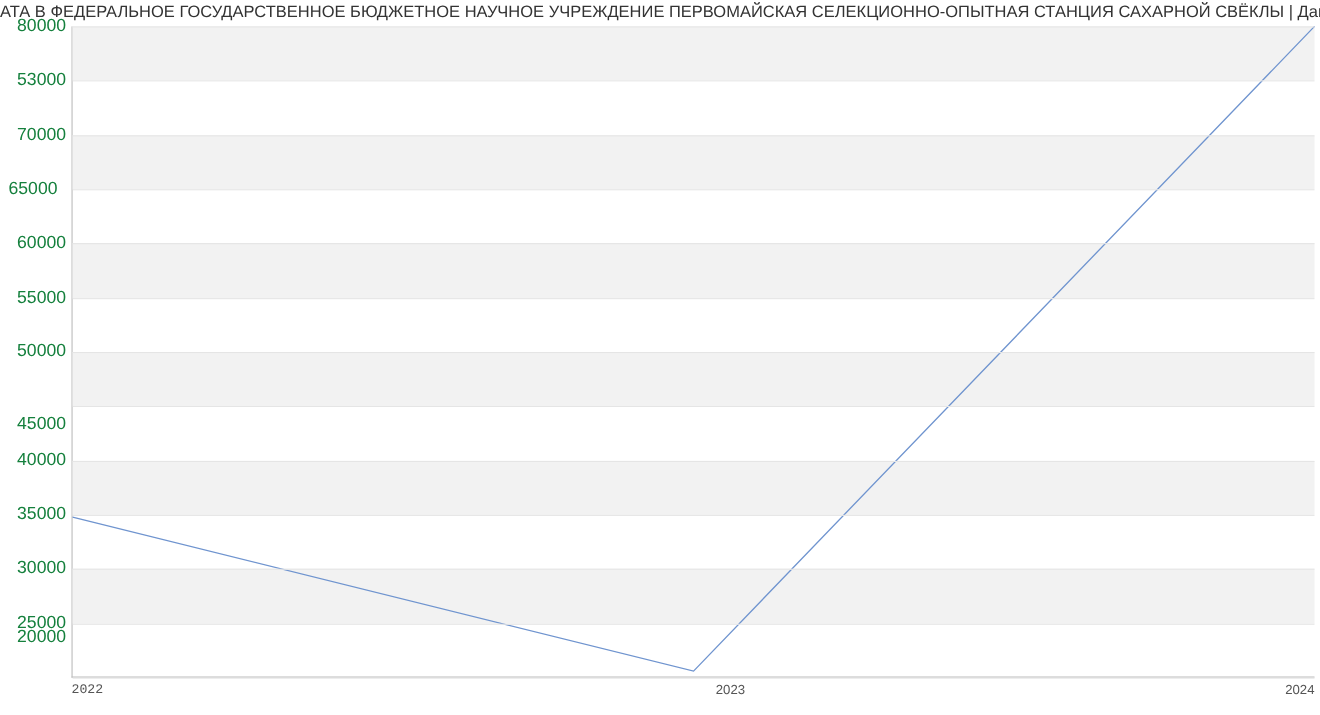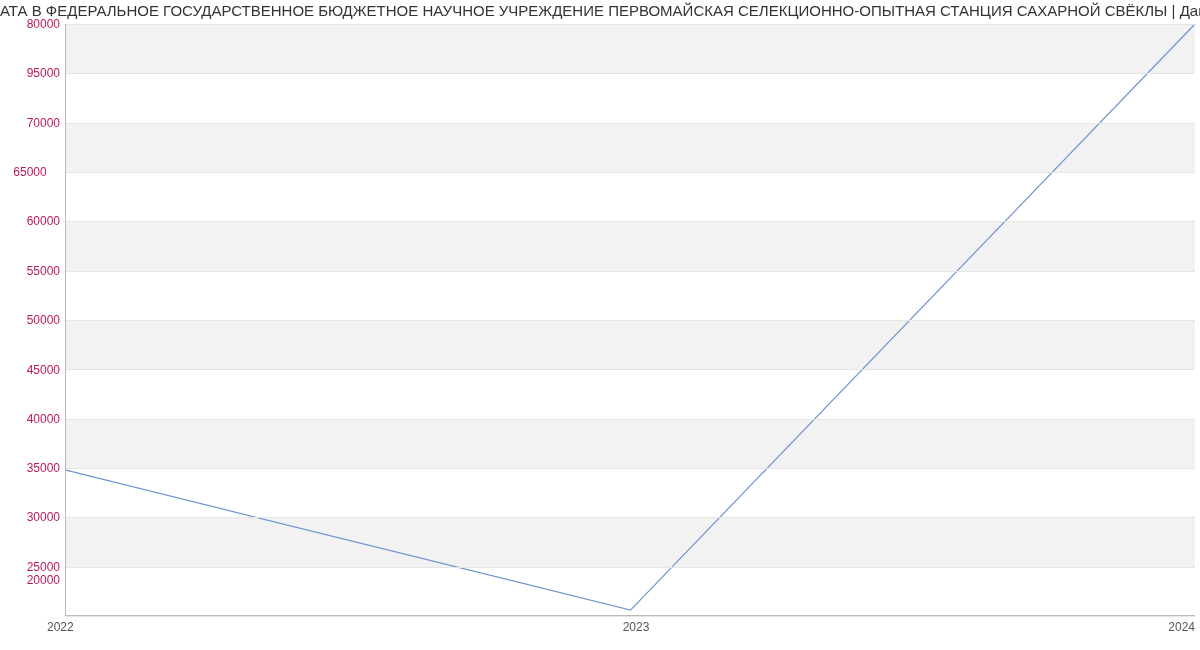--- a/index.html
+++ b/index.html
@@ -48,22 +48,22 @@
     left: 0;
     width: 100%;
     height: 1px;
     background: #e5e5e5;
   }
   .y-tick {
     position: absolute;
     right: 1140px;
     width: 60px;
     text-align: right;
-    font-size: 12px;
-    color: #be185d;
+    font-size: 16px;
+    color: #15803d;
     transform: translateY(-50%);
   }
   .x-tick {
     position: absolute;
     top: 620px;
     font-size: 12px;
     color: #555;
     transform: translateX(-50%);
   }
   svg.line-layer {
@@ -108,24 +108,24 @@
       <div class="grid-line" style="top: 148px;"></div>
       <div class="grid-line" style="top: 98.6667px;"></div>
       <div class="grid-line" style="top: 49.3333px;"></div>
       <div class="grid-line" style="top: 0px;"></div>
     </div>
 <div class="y-tick" style="top: 580px;">20000</div>
     <div class="y-tick" style="top: 566.667px;">25000</div>
     <div class="y-tick" style="top: 517.333px;">30000</div>
     <div class="y-tick" style="top: 468px; margin-left: 47px;">35000</div>
     <div class="y-tick" style="top: 418.667px;">40000</div>
-    <div class="y-tick" style="top: 370px;">45000</div>
+    <div class="y-tick" style="top: 386px;">45000</div>
     <div class="y-tick" style="top: 320px;">50000</div>
     <div class="y-tick" style="top: 270.667px;">55000</div>
     <div class="y-tick" style="top: 221.333px;">60000</div>
     <div class="y-tick" style="top: 172px; text-align: center;">65000</div>
     <div class="y-tick" style="top: 122.667px;">70000</div>
-    <div class="y-tick" style="top: 73.3333px;">95000</div>
+    <div class="y-tick" style="top: 73.3333px;">53000</div>
     <div class="y-tick" style="top: 24px;">80000</div>
-    <div class="x-tick" style="left: 47px; transform: translateX(0px);">2022</div>
-    <div class="x-tick" style="left: 636px;">2023</div>
+    <div class="x-tick" style="left: 65px; transform: translateX(0px); font-family: Liberation Mono, monospace;">2022</div>
+    <div class="x-tick" style="left: 664px;">2023</div>
     <div class="x-tick" style="left: 1195px; transform: translateX(-100%);">2024</div>
   </div>
 
 </body></html>

